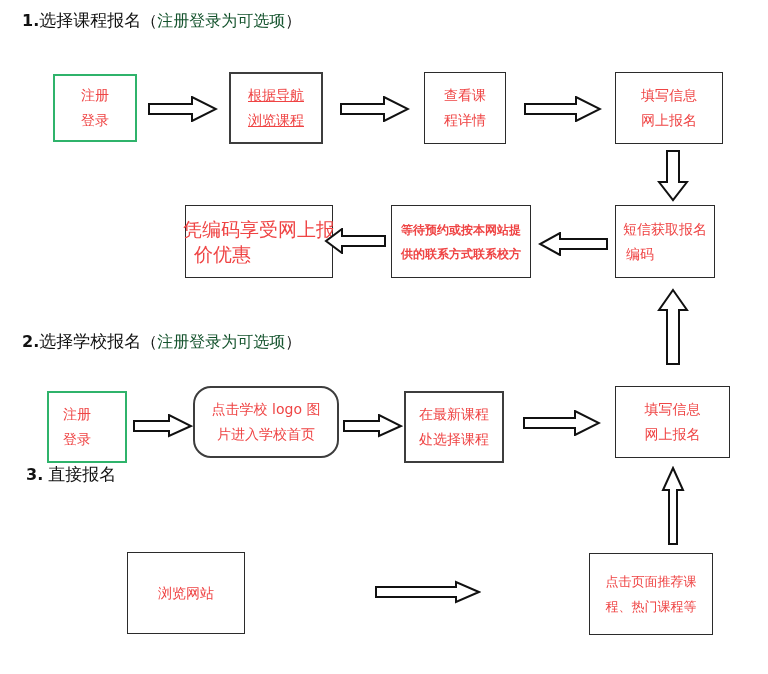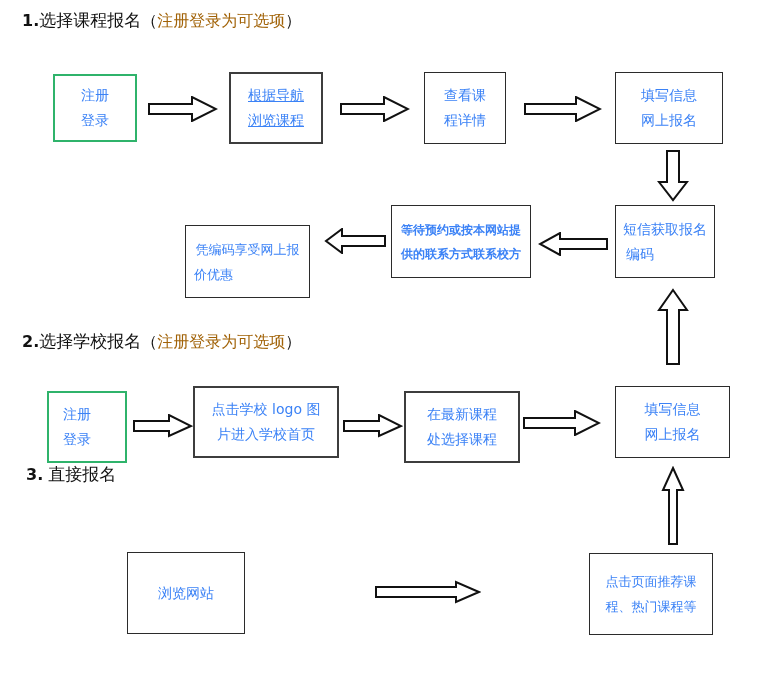--- a/index.html
+++ b/index.html
@@ -36,42 +36,42 @@
   .section-title .main {
     font-weight: normal;
     font-size: 17px;
   }
   .section-title .paren {
     font-weight: normal;
     font-size: 16px;
     color: #111111;
   }
   .section-title .opt {
-    color: #a16207;
+    color: #14532d;
     font-weight: normal;
     font-size: 16px;
   }
   #title-1 { left: 22px; top: 10px; }
   #title-2 { left: 22px; top: 331px; }
   #title-3 { left: 26px; top: 464px; }
 
   
   .box {
     position: absolute;
     box-sizing: border-box;
     border: 2px solid #3d3d3d;
     background: #ffffff;
     display: flex;
     flex-direction: column;
     align-items: center;
     justify-content: center;
     text-align: center;
     font-size: 14px;
     line-height: 25px;
-    color: #3b82f6;
+    color: #ef4444;
   }
   .box.green {
     border-color: #2fb36b;
   }
   .box.thin {
     border-width: 1px;
     border-color: #2b2b2b;
   }
   .box .line {
     display: block;
@@ -128,21 +128,21 @@
       <polygon points="1,8 52,8 52,1 76,13 52,25 52,18 1,18" fill="#ffffff" stroke="#111111" stroke-width="2" stroke-linejoin="miter"></polygon>
     </svg>
   </div>
 
   <div class="arrow" style="left:657px; top:150px;">
     <svg width="32" height="52" viewBox="0 0 32 52">
       <polygon points="10,1 22,1 22,32 30,32 16,50 2,32 10,32" fill="#ffffff" stroke="#111111" stroke-width="2" stroke-linejoin="miter"></polygon>
     </svg>
   </div>
 
-  <div class="box thin" style="left:185px; top:205px; width:125px; height:73px; font-size:13px; line-height:25px;margin-top:20px;">
+  <div class="box thin" style="left:185px; top:205px; width:148px; height:73px; font-size:19px; line-height:25px;">
     <span class="line">凭编码享受网上报</span>
     <span class="line" style="align-self:flex-start; margin-left:8px;">价优惠</span>
   </div>
 
   <div class="box thin" style="left:391px; top:205px; width:140px; height:73px; font-size:12px; line-height:24px;font-weight:bold;">
     <span class="line">等待预约或按本网站提</span>
     <span class="line">供的联系方式联系校方</span>
   </div>
 
   <div class="box thin" style="left:615px; top:205px; width:100px; height:73px;">
@@ -169,26 +169,26 @@
 
   <div class="section-title" id="title-2">
     <span class="num">2.</span><span class="main">选择学校报名</span><span class="paren">（</span><span class="opt">注册登录为可选项</span><span class="paren">）</span>
   </div>
 
   <div class="box green" style="left:47px; top:391px; width:80px; height:72px;">
     <span class="line" style="align-self:flex-start; margin-left:14px;">注册</span>
     <span class="line" style="align-self:flex-start; margin-left:14px;">登录</span>
   </div>
 
-  <div class="box" style="left:193px; top:386px; width:146px; height:72px;">
+  <div class="box" style="left:193px; top:386px; width:146px; height:72px;border-radius:18px;">
     <span class="line">点击学校 logo 图</span>
     <span class="line">片进入学校首页</span>
   </div>
 
-  <div class="box" style="left:404px; top:391px; width:116px; height:72px;">
+  <div class="box" style="left:404px; top:391px; width:100px; height:72px;">
     <span class="line">在最新课程</span>
     <span class="line">处选择课程</span>
   </div>
 
   <div class="box thin" style="left:615px; top:386px; width:115px; height:72px;">
     <span class="line">填写信息</span>
     <span class="line">网上报名</span>
   </div>
 
   <div class="arrow" style="left:133px; top:414px;">

